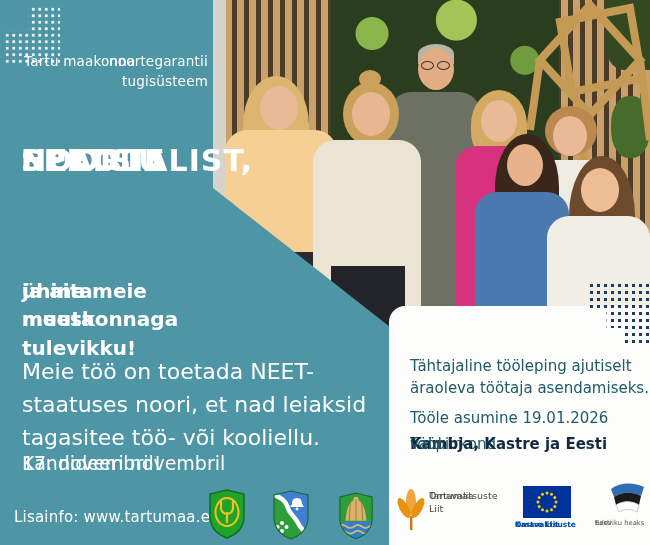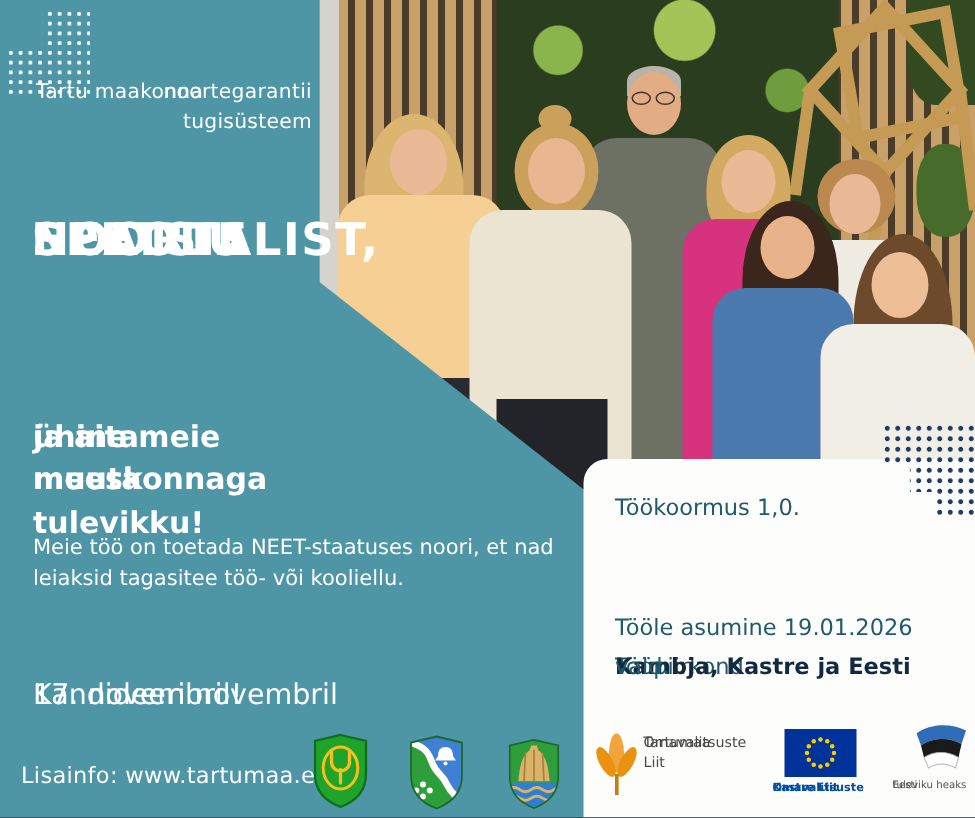--- a/index.html
+++ b/index.html
@@ -48,21 +48,21 @@
     background-image:radial-gradient(#1c3c64 1.5px, rgba(0,0,0,0) 1.7px);
     background-size:7px 7px;
     clip-path:polygon(0 0,100% 0,100% 100%,58% 100%,58% 72%,30% 72%,30% 45%,0 45%);}
 
   
   .badge{left:24px;top:52px;width:184px;text-align:right;color:#fff;
     font-size:13.5px;font-weight:500;line-height:1.45;letter-spacing:.2px;}
   .title{left:21px;top:142px;color:#fff;font-weight:800;font-size:30px;
     letter-spacing:1px;line-height:38px;white-space:nowrap;}
   .subtitle{left:22px;top:277px;color:#fff;font-weight:700;font-size:20px;line-height:1.42;}
-  .mission{left:22px;top:355px;width:368px;color:#fff;font-weight:400;font-size:14px;line-height:1.5;}
+  .mission{left:22px;top:355px;width:368px;color:#fff;font-weight:400;font-size:22px;line-height:1.5;}
   .deadline{left:22px;top:452px;color:#fff;font-size:19px;font-weight:400;white-space:nowrap;}
   .deadline b{position:static;font-weight:400;}
   .lisainfo{left:14px;top:508px;color:#fff;font-size:15px;font-weight:500;letter-spacing:.2px;}
 
   
   .p-text{color:#215a6b;font-size:15px;line-height:1.45;font-weight:400;width:240px;left:21px;}
   .p-text b{position:static;font-weight:700;color:#13293f;}
   .p1{top:22px;} .p2{top:50px;} .p3{top:102px;} .p4{top:128px;}
 
   
@@ -125,21 +125,21 @@
     <div class="torso" style="left:262px;top:192px;width:94px;height:143px;background:#4a7aad;"></div>
 
     <div class="head" style="left:356px;top:156px;width:66px;height:120px;border-radius:50% 50% 30% 30%;background:#6e4a2c;"></div>
     <div class="head" style="left:368px;top:168px;width:38px;height:44px;background:#edbd96;"></div>
     <div class="torso" style="left:334px;top:216px;width:103px;height:119px;background:#f1eee6;"></div>
   </div>
 
   <div class="teal-shape"></div>
 
   <div class="panel">
-    <div class="p-text p1">Töökoormus 1,0.</div>
+    <div class="p-text p2">Tähtajaline tööleping ajutiselt äraoleva töötaja asendamiseks.</div>
     <div class="p-text p3">Tööle asumine 19.01.2026</div>
     <div class="p-text p4">
         <span>Tööpiirkond</span> 
         <b>Kambja, Kastre ja Eesti</b> 
         <span>vald.</span>
       </div>
 
     <svg style="left:8px;top:180px;width:28px;height:46px;" viewBox="0 0 28 46">
       <g>
         <ellipse cx="14" cy="16" rx="5" ry="13" fill="#f0a43c"></ellipse>

